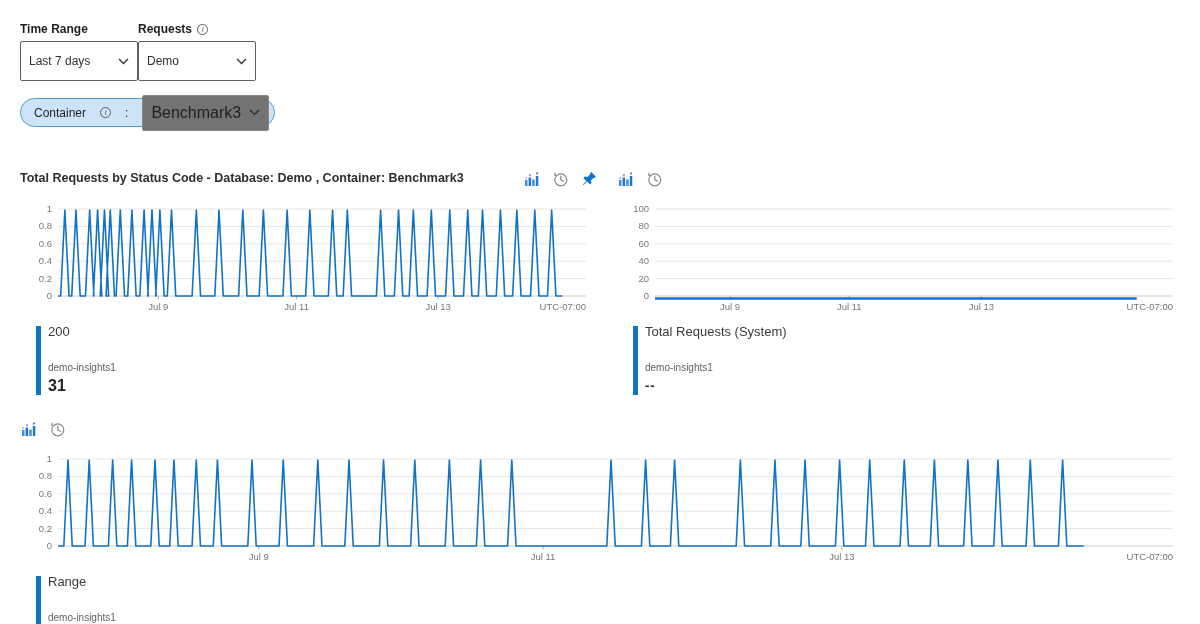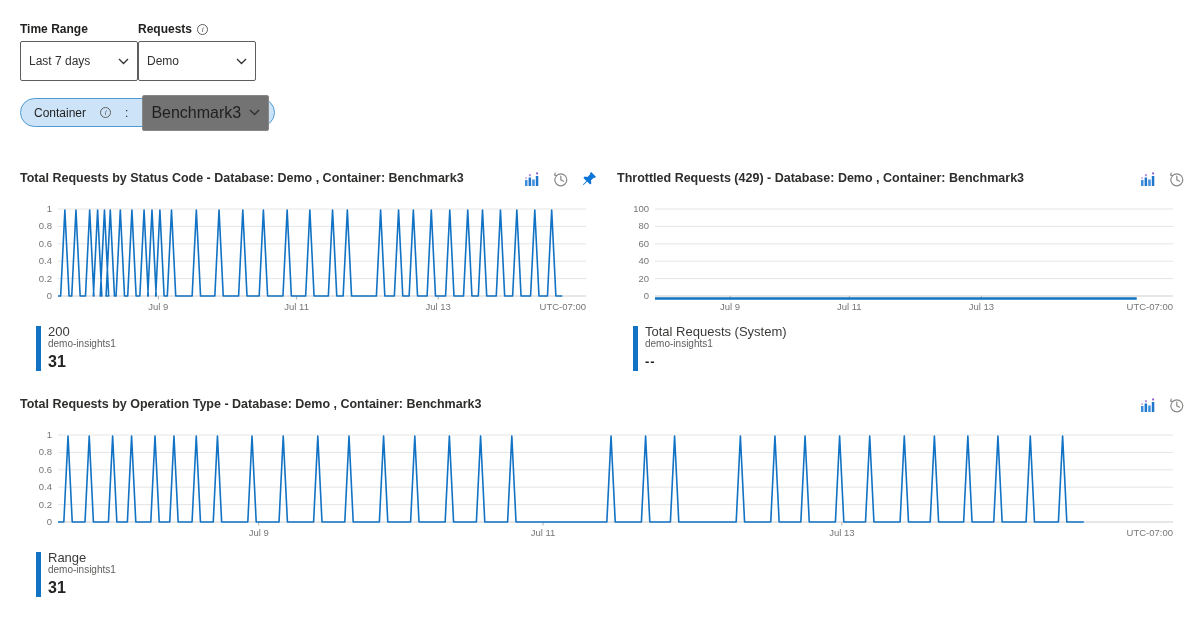--- a/index.html
+++ b/index.html
@@ -41,21 +41,21 @@
   .chart-card.wide { width:1165px; margin-top:26px; }
   .chart-header { display:flex; align-items:flex-start; }
   .chart-title { flex:1; font-size:12.5px; font-weight:700; color:#2f2e2d; }
   .chart-toolbar { display:flex; align-items:center; gap:12px; }
   .tool-icon { width:17px; height:17px; cursor:pointer; }
   .tool-icon svg { display:block; }
   .chart-svg { display:block; margin-top:12px; }
   .legend { display:flex; margin-top:8px; margin-left:16px; }
   .legend-bar { width:5px; background:#1272c4; margin-right:7px; }
   .legend-name { font-size:13px; color:#3b3a39; line-height:12px; }
-  .legend-resource { font-size:10px; color:#605e5c; line-height:12px; }
+  .legend-resource { font-size:10px; color:#605e5c; line-height:12px;margin-top:24px; }
   .legend-total { font-size:16px; font-weight:700; color:#252423; margin-top:2px; line-height:19px; }
   .legend-total.dashes { font-size:13px; letter-spacing:1px; }
 </style>
 </head>
 <body>
 
 <div class="page">
 
   <div class="filters-row">
     <div>
@@ -159,21 +159,20 @@
           <div class="legend-bar" style="background: rgb(18, 114, 196);"></div>
           <div>
             <div class="legend-name">200</div>
             <div class="legend-resource">demo-insights1</div>
             <div class="legend-total">31</div>
           </div>
         </div>
       </div>
     <div class="chart-card second" id="chart1">
         <div class="chart-header">
-          <div class="chart-title">Throttled Requests (429) - Database: Demo , Container: Benchmark3</div>
           <div class="chart-toolbar">
             <span class="tool-icon">
               <svg width="17" height="17" viewBox="0 0 17 17">
                 <rect x="2" y="9" width="2.5" height="6" fill="#3f8ede"></rect>
                 <rect x="5.6" y="6.5" width="2.5" height="8.5" fill="#1f77cc"></rect>
                 <rect x="9.2" y="8.5" width="2.5" height="6.5" fill="#3f8ede"></rect>
                 <rect x="12.8" y="5" width="2.5" height="10" fill="#1f77cc"></rect>
                 <rect x="5.9" y="3.2" width="2" height="2" fill="#b08ae0"></rect>
                 <rect x="13.1" y="1.4" width="2" height="2" fill="#8f5fd0"></rect>
                 <rect x="2.3" y="6.2" width="1.7" height="1.7" fill="#c7a8ea"></rect>
@@ -216,21 +215,20 @@
           <div>
             <div class="legend-name">Total Requests (System)</div>
             <div class="legend-resource">demo-insights1</div>
             <div class="legend-total dashes">--</div>
           </div>
         </div>
       </div>
   </div>
   <div class="chart-card wide" id="chart2">
       <div class="chart-header">
-        <div class="chart-title">Total Requests by Operation Type - Database: Demo , Container: Benchmark3</div>
         <div class="chart-toolbar">
           <span class="tool-icon">
             <svg width="17" height="17" viewBox="0 0 17 17">
               <rect x="2" y="9" width="2.5" height="6" fill="#3f8ede"></rect>
               <rect x="5.6" y="6.5" width="2.5" height="8.5" fill="#1f77cc"></rect>
               <rect x="9.2" y="8.5" width="2.5" height="6.5" fill="#3f8ede"></rect>
               <rect x="12.8" y="5" width="2.5" height="10" fill="#1f77cc"></rect>
               <rect x="5.9" y="3.2" width="2" height="2" fill="#b08ae0"></rect>
               <rect x="13.1" y="1.4" width="2" height="2" fill="#8f5fd0"></rect>
               <rect x="2.3" y="6.2" width="1.7" height="1.7" fill="#c7a8ea"></rect>

